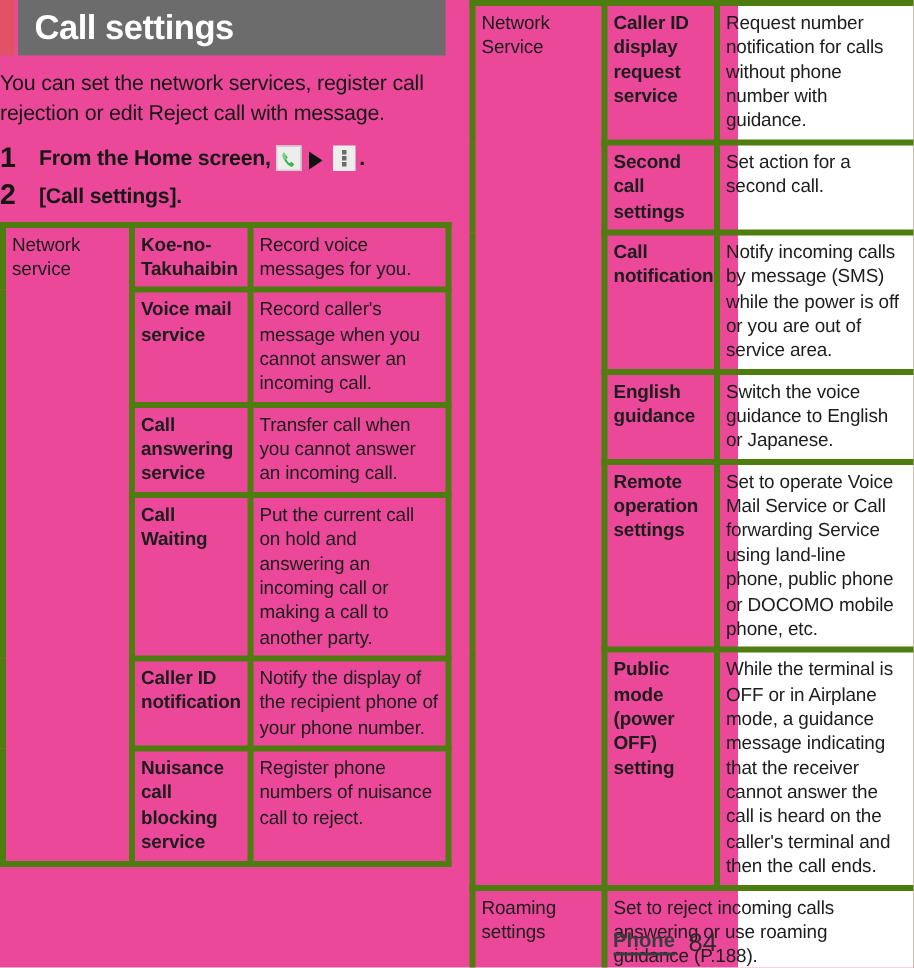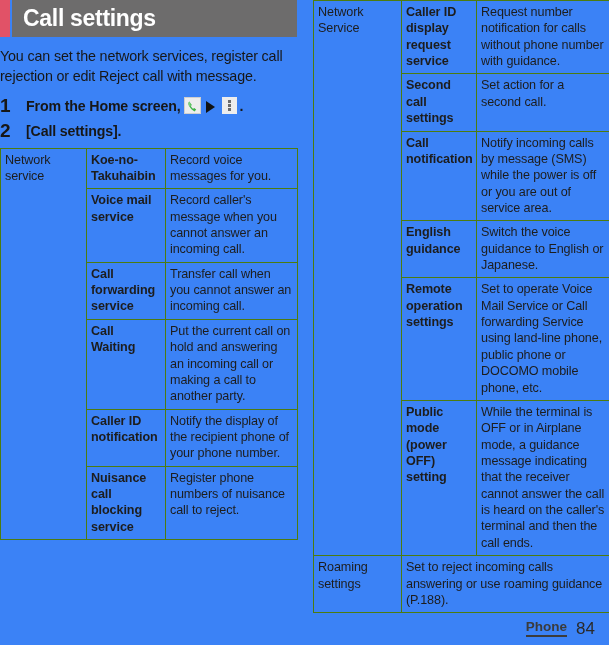--- a/index.html
+++ b/index.html
@@ -6,23 +6,23 @@
   html, body {
     margin: 0; padding: 0;
     width: 609px; height: 645px;
     background: #ffffff;
     font-family: "Liberation Sans", sans-serif;
     color: #1a1a1a;
     overflow: hidden;
   }
   .page {
     position: relative;
-    width: 609px;
+    width: 492px;
     height: 645px;
-    background: #3b82f6;
+    background: #ec4899;
   }
 
   
   .col-left {
     position: absolute;
     left: 0; top: 0;
     width: 297px;
   }
   .col-right {
     position: absolute;
@@ -146,21 +146,21 @@
   .icon-kebab i:nth-child(3) { top: 11px; }
 
   
   table.spec {
     border-collapse: collapse;
     width: 100%;
     table-layout: fixed;
     margin-top: 5px;
   }
   table.spec td {
-    border: 1px solid #4d7c0f;
+    border: 4px solid #4d7c0f;
     vertical-align: top;
     padding: 3px 4px 4px 4px;
     font-size: 12.6px;
     line-height: 1.30;
     letter-spacing: -0.1px;
     color: #1d1d1d;
   }
   td.c1 { font-weight: normal; }
   td.c2 { font-weight: bold; margin-top: 27px; }
   td.c3 { font-weight: normal; }
@@ -253,21 +253,21 @@
         <tr>
           <td class="c1" rowspan="6">Network service</td>
           <td class="c2">Koe-no-Takuhaibin</td>
           <td class="c3">Record voice messages for you.</td>
         </tr>
         <tr>
           <td class="c2">Voice mail service</td>
           <td class="c3">Record caller's message when you cannot answer an incoming call.</td>
         </tr>
         <tr>
-          <td class="c2">Call forwarding service</td>
+          <td class="c2">Call answering service</td>
           <td class="c3">Transfer call when you cannot answer an incoming call.</td>
         </tr>
         <tr>
           <td class="c2">Call Waiting</td>
           <td class="c3">Put the current call on hold and answering an incoming call or making a call to another party.</td>
         </tr>
         <tr>
           <td class="c2">Caller ID notification</td>
           <td class="c3">Notify the display of the recipient phone of your phone number.</td>
         </tr>

